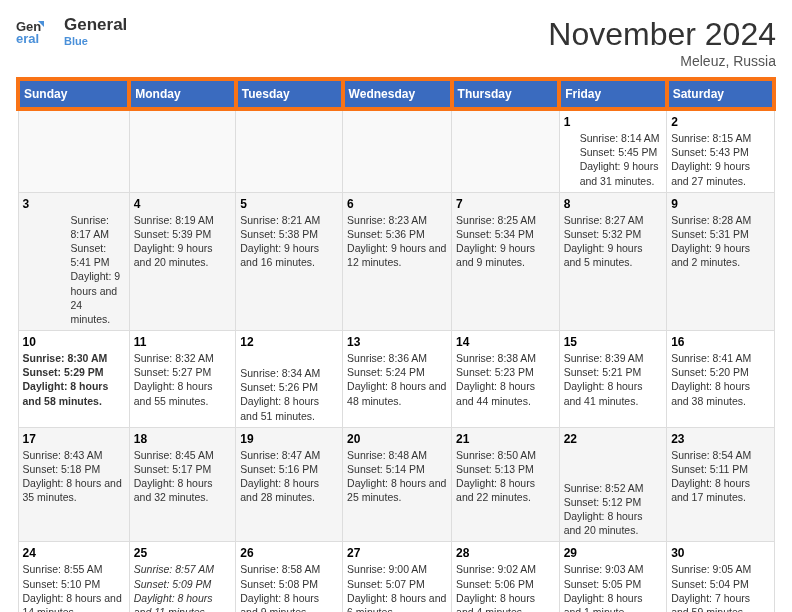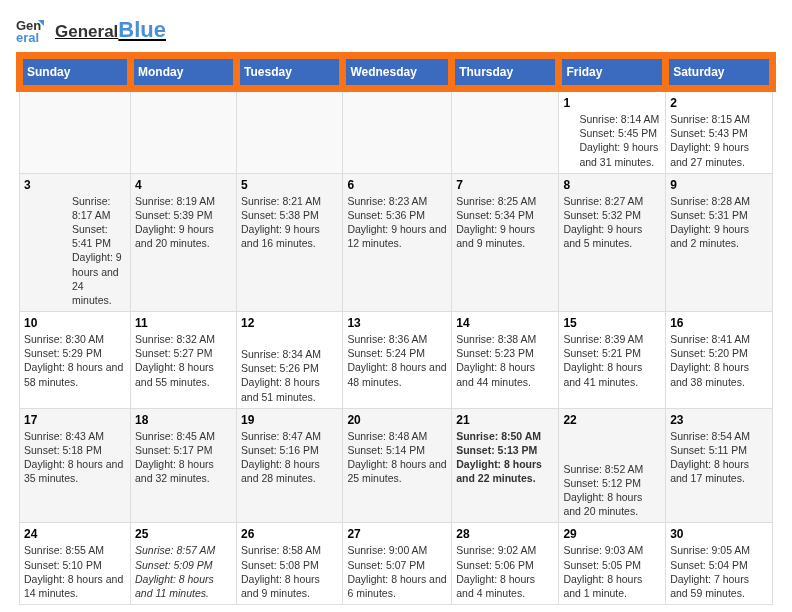--- a/index.html
+++ b/index.html
@@ -12,22 +12,21 @@
     }
     .header {
       display: flex;
       align-items: flex-start;
       justify-content: space-between;
       margin-bottom: 8px;
     }
     .logo {
       display: flex;
       align-items: center;
-      gap: 11px;
-      text-decoration: underline;
+      gap: 20px;
     }
     .logo-icon {
       width: 28px;
       height: 28px;
     }
     .title-block {
       text-align: right;
     }
     .month-title {
       font-size: 32px;
@@ -43,21 +42,21 @@
       border-collapse: collapse;
       font-size: 10.5px;
     }
     thead th {
       background: #3a6bbf;
       color: #fff;
       padding: 6px 4px;
       text-align: left;
       font-size: 12px;
       font-weight: bold;
-      border: 7px solid #f97316;
+      border: 4px solid #f97316;
     }
     td {
       border: 1px solid #ddd;
       vertical-align: top;
       padding: 4px 4px;
       width: 113px;
       min-height: 80px;
       background: #fff;
     }
     td.empty {
@@ -83,24 +82,28 @@
 </head>
 <body>
 
 <div class="header">
   <div class="logo">
     <svg class="logo-icon" viewBox="0 0 28 28">
       <text x="0" y="14" font-size="13" font-weight="bold" fill="#333">Gen</text>
       <text x="0" y="26" font-size="13" font-weight="bold" fill="#4a90d9">eral</text>
       <polygon points="22,4 28,10 28,4" fill="#4a90d9"></polygon>
     </svg>
-    <div style="display:flex;flex-direction:row;line-height:1.1;align-items:flex-end;">
+    <div style="display:flex;flex-direction:column;line-height:1.1;">
       <span style="font-size:17px;font-weight:bold;color:#333;">General</span>
-      <span style="font-size:22px;font-weight:bold;color:#4a90d9;">Blue</span>
+      <span style="font-size:11px;font-weight:bold;color:#4a90d9;">Blue</span>
     </div>
+  </div>
+  <div class="title-block">
+    <div class="month-title">November 2024</div>
+    <div class="location">Meleuz, Russia</div>
   </div>
 </div>
 
 <table>
   <thead>
     <tr id="header-row">
         <th>Sunday</th>
         <th>Monday</th>
         <th>Tuesday</th>
         <th>Wednesday</th>
@@ -169,21 +172,21 @@
         <td class="shaded">
           <span class="day-num">9</span>
           <div class="day-info" style="white-space: pre-line;">Sunrise: 8:28 AM
 Sunset: 5:31 PM
 Daylight: 9 hours and 2 minutes.</div>
         </td>
       </tr>
       <tr>
         <td>
           <span class="day-num">10</span>
-          <div class="day-info" style="white-space: pre-line;">Sunrise: 8:30 AM
+          <div class="day-info" style="white-space: pre-line; font-weight: bold;">Sunrise: 8:30 AM
 Sunset: 5:29 PM
 Daylight: 8 hours and 58 minutes.</div>
         </td>
         <td>
           <span class="day-num">11</span>
           <div class="day-info" style="white-space: pre-line;">Sunrise: 8:32 AM
 Sunset: 5:27 PM
 Daylight: 8 hours and 55 minutes.</div>
         </td>
         <td>
@@ -237,21 +240,21 @@
 Daylight: 8 hours and 28 minutes.</div>
         </td>
         <td class="shaded">
           <span class="day-num">20</span>
           <div class="day-info" style="white-space: pre-line;">Sunrise: 8:48 AM
 Sunset: 5:14 PM
 Daylight: 8 hours and 25 minutes.</div>
         </td>
         <td class="shaded">
           <span class="day-num">21</span>
-          <div class="day-info" style="white-space: pre-line; font-weight: bold;">Sunrise: 8:50 AM
+          <div class="day-info" style="white-space: pre-line;">Sunrise: 8:50 AM
 Sunset: 5:13 PM
 Daylight: 8 hours and 22 minutes.</div>
         </td>
         <td class="shaded">
           <span class="day-num">22</span>
           <div class="day-info" style="white-space: pre-line; margin-top: 35px;">Sunrise: 8:52 AM
 Sunset: 5:12 PM
 Daylight: 8 hours and 20 minutes.</div>
         </td>
         <td class="shaded">

